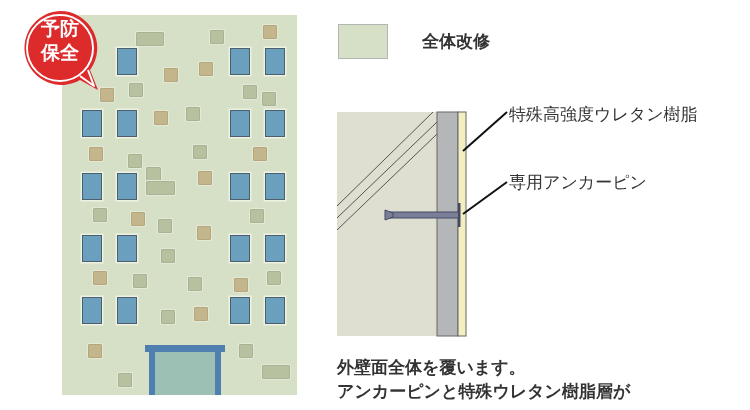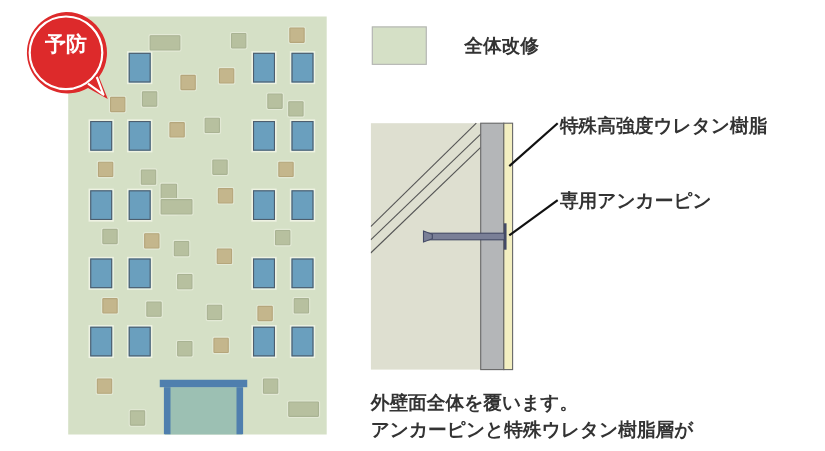--- a/index.html
+++ b/index.html
@@ -8,25 +8,25 @@
   .abs { position:absolute; }
   #building { left:62px; top:15px; width:235px; height:380px; background:#d5e0c6; }
   .win { position:absolute; width:20px; height:27px; background:#6a9fbe;
          border:1.5px solid #4d5e6e; box-sizing:border-box; box-shadow:0 0 0 1.5px #eef2e2; }
   .tile { position:absolute; box-sizing:border-box; border-radius:1px; box-shadow:0 0 0 1px #e3e9d6; }
   .tile.g { background:#b7c09f; border:1px solid #a9b393; }
   .tile.b { background:#c4b68c; border:1px solid #b5a67b; }
   #door-frame { left:83px; top:330px; width:80px; height:50px; }
   #bubble { left:18px; top:8px; width:84px; height:84px; }
   #bubble-text { left:18px; top:16px; width:84px; text-align:center; color:#fff;
-                 font-weight:bold; font-size:19px; line-height:24px;margin-top:12px; }
+                 font-weight:bold; font-size:19px; line-height:24px; }
   #legend-swatch { left:338px; top:24px; width:50px; height:35px; background:#d5e0c6;
                    border:1.5px solid #b5b5b5; box-sizing:border-box; }
   #legend-label { left:405px; top:30px; font-size:17px; font-weight:bold;margin-left:17px; }
-  .lbl { font-size:17px; font-weight:bold; }
+  .lbl { font-size:17px; font-weight:normal; }
   #caption { left:337px; top:355px; font-size:17px; font-weight:bold; line-height:24px; }
 </style>
 </head>
 <body>
 
 <div id="building" class="abs">
 
   <div class="win" style="left:55px;top:33px;"></div>
   <div class="win" style="left:168px;top:33px;"></div>
   <div class="win" style="left:203px;top:33px;"></div>
@@ -96,20 +96,21 @@
 </div>
 
 <svg id="bubble" class="abs" viewBox="0 0 84 84" width="84" height="84">
   <path d="M42 3 A37 37 0 1 0 62 72 L80 82 L72 62 A37 37 0 0 0 42 3 Z" fill="#dd2a2b" stroke="#ffffff" stroke-width="0"></path>
   <circle cx="42" cy="40" r="33" fill="none" stroke="#ffffff" stroke-width="2"></circle>
   <path d="M62 68 L76 78 L70 62" fill="#dd2a2b" stroke="#ffffff" stroke-width="2" stroke-linejoin="round"></path>
   <circle cx="42" cy="40" r="31.5" fill="#dd2a2b"></circle>
 </svg>
 <div id="bubble-text" class="abs">
   <div>予防</div>
+  <div>保全</div>
 </div>
 
 <div id="legend-swatch" class="abs"></div>
 <div id="legend-label" class="abs">全体改修</div>
 
 <svg class="abs" style="left:337px;top:110px;" width="175" height="230" viewBox="0 0 175 230">
   <rect x="0" y="2" width="100" height="224" fill="#dedfd0"></rect>
   <line x1="0" y1="96" x2="96" y2="2" stroke="#555" stroke-width="1"></line>
   <line x1="0" y1="108" x2="100" y2="12" stroke="#555" stroke-width="1"></line>
   <line x1="0" y1="120" x2="100" y2="24" stroke="#555" stroke-width="1"></line>

